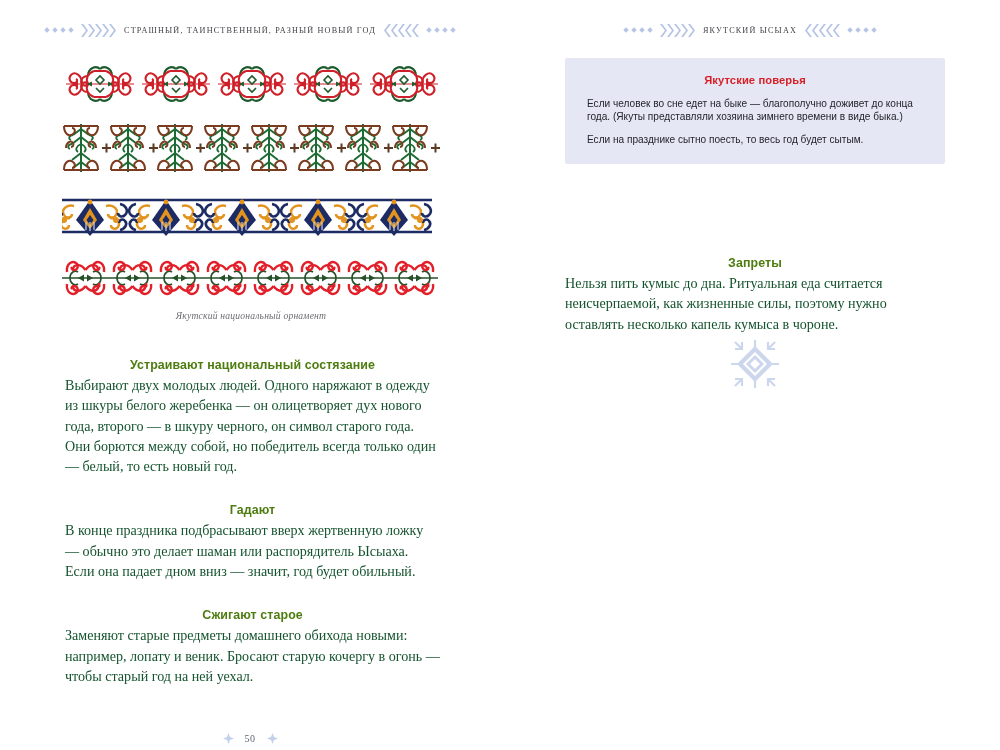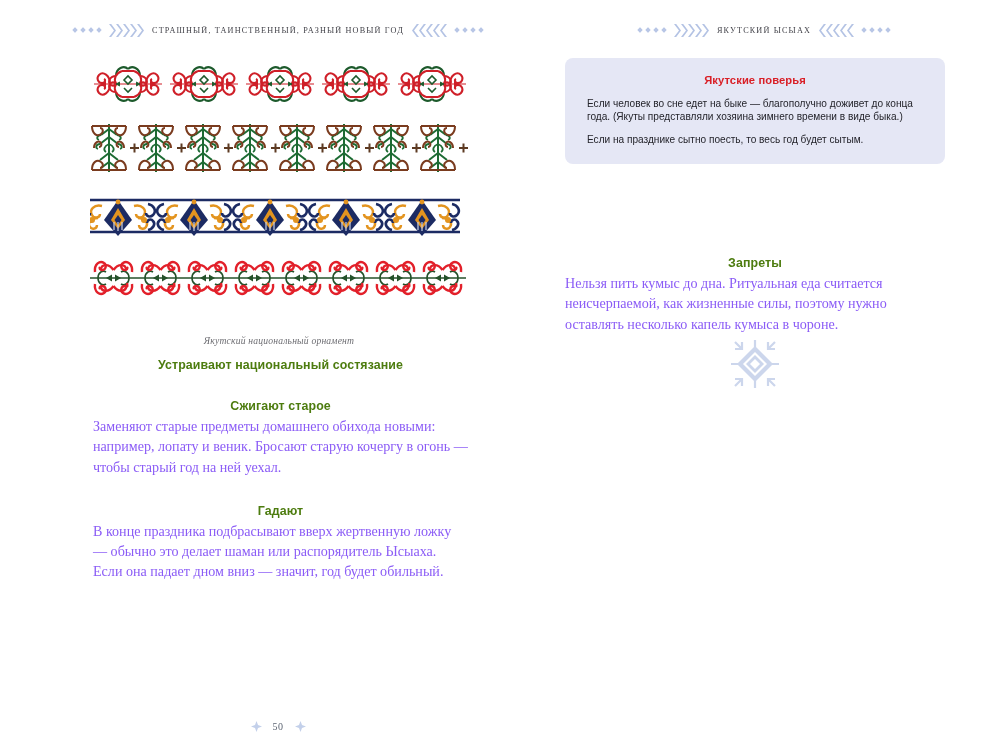--- a/index.html
+++ b/index.html
@@ -13,21 +13,20 @@
     font-family: "Liberation Serif", serif;
     color: #231f20;
     position: relative;
     overflow: hidden;
   }
 
   .spread {
     position: absolute;
     inset: 0;
     display: flex;
-    padding-left: 28px;
   }
 
   .page {
     position: relative;
     width: 500px;
     height: 750px;
     box-sizing: border-box;
   }
 
   
@@ -93,21 +92,20 @@
     position: absolute;
     left: 62px;
     top: 310px;
     width: 378px;
     text-align: center;
     font-family: "Liberation Serif", serif;
     font-style: italic;
     font-size: 9.6px;
     color: #6d6d72;
     letter-spacing: 0.2px;
-    margin-top: 25px;
   }
 
   
   .col-left {
     position: absolute;
     left: 65px;
     top: 358px;
     width: 375px;
   }
 
@@ -118,36 +116,36 @@
     font-weight: bold;
     font-size: 12.4px;
     color: #4d7c0f;
     letter-spacing: 0.1px;
   }
   p.body {
     margin: 0;
     font-family: "Liberation Serif", serif;
     font-size: 14.1px;
     line-height: 20.3px;
-    color: #8b5cf6;
+    color: #14532d;
     text-align: left;
   }
   .sec { margin-bottom: 27px; }
   .sec:last-child { margin-bottom: 0; }
 
   
   .infobox {
     position: absolute;
     left: 565px;
     top: 58px;
     width: 380px;
     box-sizing: border-box;
     background: #e5e7f5;
     padding: 16px 22px 18px 22px;
-    border-radius: 8px;
+    border-radius: 2px;
   }
   .infobox-title {
     margin: 0 0 11px 0;
     text-align: center;
     font-family: "Liberation Sans", sans-serif;
     font-weight: bold;
     font-size: 11.2px;
     color: #d91f26;
     letter-spacing: 0.1px;
   }
@@ -174,21 +172,21 @@
     top: 338px;
     width: 380px;
     display: flex;
     justify-content: center;
   }
 
   
   .folio {
     position: absolute;
     left: 0;
-    bottom: 18px;
+    bottom: 6px;
     width: 500px;
     display: flex;
     align-items: center;
     justify-content: center;
     gap: 11px;
   }
   .folio-num {
     font-family: "Liberation Serif", serif;
     font-size: 10px;
     color: #5c6472;
@@ -381,28 +379,29 @@
         <use href="#b4unit" x="282"></use>
         <use href="#b4unit" x="329"></use>
       </svg>
     </div>
 
     <div class="caption">Якутский национальный орнамент</div>
 
     <div class="col-left">
       <div class="sec">
         <h3 class="sec-title">Устраивают национальный состязание</h3>
+        <p class="body">Выбирают двух молодых людей. Одного наряжают в одежду из шкуры белого жеребенка — он олицетворяет дух нового года, второго — в шкуру черного, он символ старого года. Они борются между собой, но победитель всегда только один — белый, то есть новый год.</p>
+      </div>
+      <div class="sec">
+        <h3 class="sec-title">Гадают</h3>
+        <p class="body">В конце праздника подбрасывают вверх жертвенную ложку — обычно это делает шаман или распорядитель Ысыаха. Если она падает дном вниз — значит, год будет обильный.</p>
       </div>
       <div class="sec">
         <h3 class="sec-title">Сжигают старое</h3>
         <p class="body">Заменяют старые предметы домашнего обихода новыми: например, лопату и веник. Бросают старую кочергу в огонь — чтобы старый год на ней уехал.</p>
-      </div>
-      <div class="sec">
-        <h3 class="sec-title">Гадают</h3>
-        <p class="body">В конце праздника подбрасывают вверх жертвенную ложку — обычно это делает шаман или распорядитель Ысыаха. Если она падает дном вниз — значит, год будет обильный.</p>
       </div>
     </div>
 
     <div class="folio">
       <svg width="11" height="11" viewBox="0 0 11 11">
         <path d="M5.5 0 L7 4 L11 5.5 L7 7 L5.5 11 L4 7 L0 5.5 L4 4 Z" fill="#c3d0ea"></path>
       </svg>
       <span class="folio-num">50</span>
       <svg width="11" height="11" viewBox="0 0 11 11">
         <path d="M5.5 0 L7 4 L11 5.5 L7 7 L5.5 11 L4 7 L0 5.5 L4 4 Z" fill="#c3d0ea"></path>

